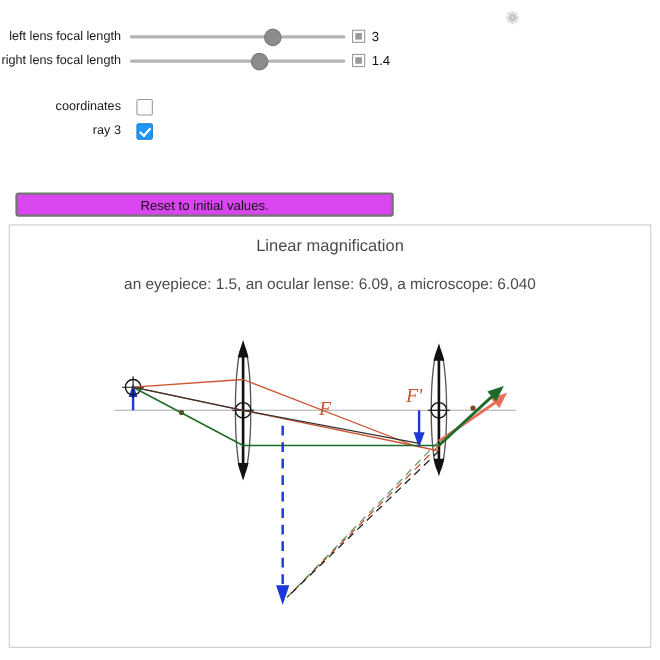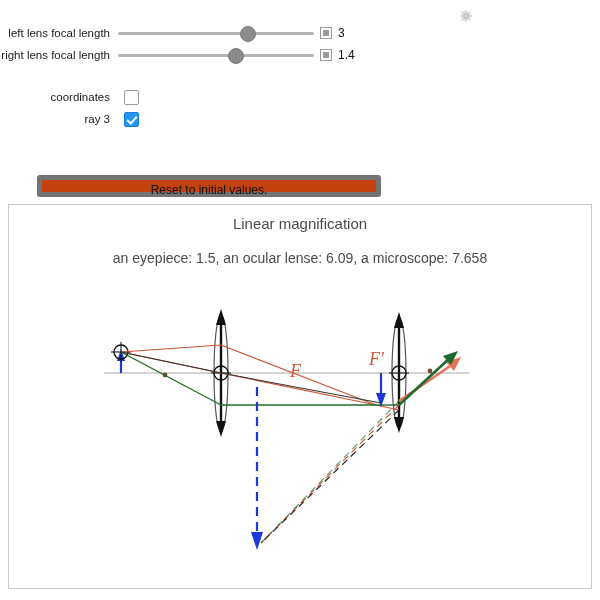--- a/index.html
+++ b/index.html
@@ -135,25 +135,24 @@
     top: 175px;
     width: 344px;
   }
   .reset-btn {
     width: 100%;
     height: 22px;
     line-height: 20px;
     text-align: center;
     font-size: 12px;
     color: #111;
-    background: #c2410c;
-    border: 5px solid #737373;
+    background: #d946ef;
+    border: 2px solid #737373;
     border-radius: 3px;
     box-sizing: border-box;
-    margin-left: 23px;
   }
 
   
   .panel {
     position: absolute;
     left: 8px;
     top: 204px;
     width: 584px;
     height: 385px;
     border: 1px solid #cccccc;
@@ -229,21 +228,21 @@
       <div class="cb checked"></div>
     </div>
   </div>
 
   <div class="reset-wrap">
     <div class="reset-btn">Reset to initial values.</div>
   </div>
 
   <div class="panel">
     <div class="fig-title">Linear magnification</div>
-    <div class="fig-sub">an eyepiece: 1.5, an ocular lense: 6.09, a microscope: 7.658</div>
+    <div class="fig-sub">an eyepiece: 1.5, an ocular lense: 6.09, a microscope: 6.040</div>
 
     <svg class="diagram" viewBox="0 0 584 385">
 
       <line x1="95" y1="168" x2="460" y2="168" stroke="#aaaaaa" stroke-width="1"></line>
 
       <g>
         <ellipse cx="212" cy="168" rx="7" ry="58" fill="none" stroke="#555555" stroke-width="1.2"></ellipse>
         <line x1="212" y1="112" x2="212" y2="224" stroke="#111111" stroke-width="2.4"></line>
         <polygon points="212,104 207,120 217,120" fill="#111111"></polygon>
         <polygon points="212,232 207,216 217,216" fill="#111111"></polygon>

